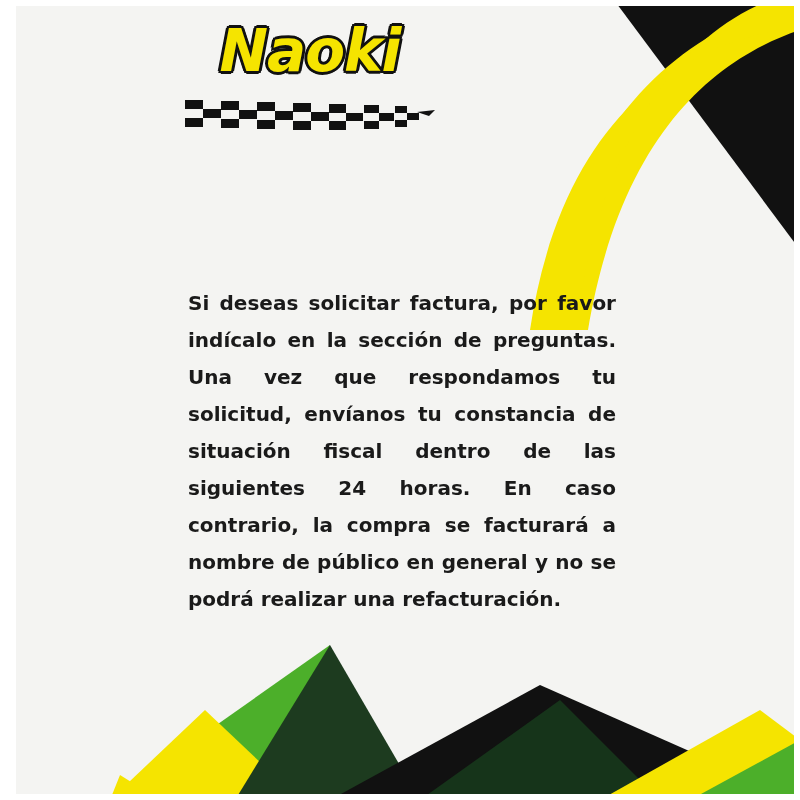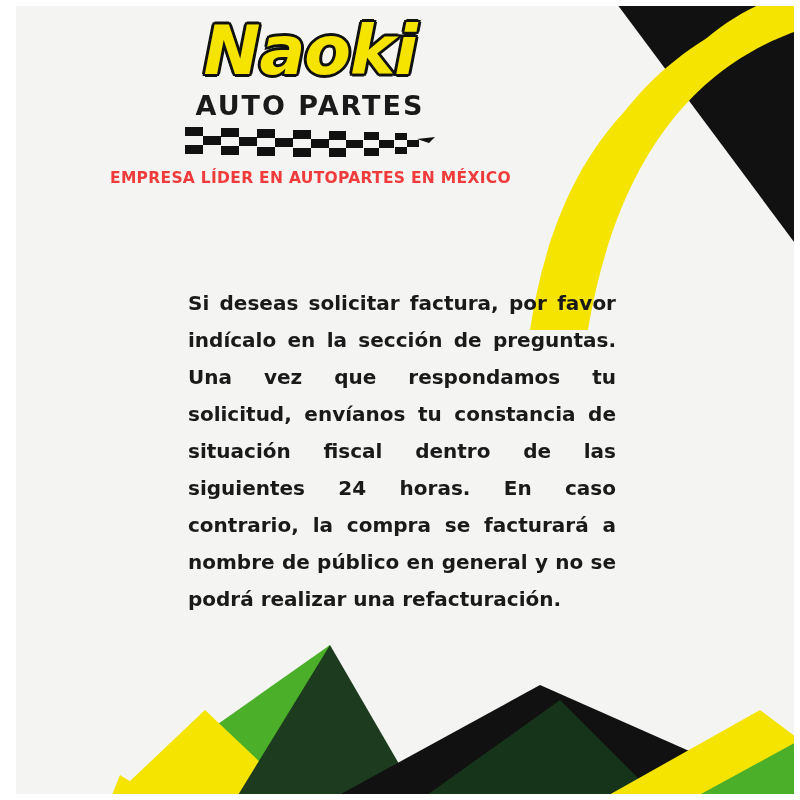--- a/index.html
+++ b/index.html
@@ -62,21 +62,21 @@
     position: absolute;
     top: 8px;
     left: 110px;
     width: 400px;
     text-align: center;
   }
   .logo-word {
     font-family: "DejaVu Sans", sans-serif;
     font-weight: bold;
     font-style: italic;
-    font-size: 68px;
+    font-size: 58px;
     line-height: 86px;
     color: #f5e400;
     letter-spacing: -1px;
     -webkit-text-stroke: 4px #111111;
     paint-order: stroke fill;
     margin: 0;
     text-shadow:
       3px 0 0 #111, -3px 0 0 #111, 0 3px 0 #111, 0 -3px 0 #111,
       2px 2px 0 #111, -2px 2px 0 #111, 2px -2px 0 #111, -2px -2px 0 #111;
   }
@@ -142,21 +142,20 @@
 
   <div class="shape tr-black"></div>
 
   <svg class="shape tr-yellow" viewBox="0 0 330 330" width="330" height="330">
     <path d="M330,0 L330,30 C240,60 150,140 118,330 L70,330 C100,120 210,30 330,0 Z" fill="#f5e400"></path>
     <path d="M330,28 L330,0 L300,0 C200,40 130,150 105,330 L60,330 C90,130 200,40 330,28 Z" fill="#f5e400"></path>
   </svg>
 
   <div class="logo-block">
     <div class="logo-word">Naoki</div>
-    <div class="logo-sub">AUTO PARTES</div>
 
     <div class="checker-wrap">
       <svg width="250" height="34" viewBox="0 0 250 34">
         <g>
 
           <g transform="translate(0,2)">
             <rect x="0" y="0" width="18" height="9" fill="#111"></rect>
             <rect x="36" y="1" width="18" height="9" fill="#111"></rect>
             <rect x="72" y="2" width="18" height="9" fill="#111"></rect>
             <rect x="108" y="3" width="18" height="9" fill="#111"></rect>
@@ -178,21 +177,20 @@
             <rect x="108" y="21" width="18" height="9" fill="#111"></rect>
             <rect x="144" y="21" width="17" height="9" fill="#111"></rect>
             <rect x="179" y="21" width="15" height="8" fill="#111"></rect>
             <rect x="210" y="20" width="12" height="7" fill="#111"></rect>
           </g>
           <path d="M232,14 L250,12 L244,18 Z" fill="#111"></path>
         </g>
       </svg>
     </div>
 
-    <div class="tagline">EMPRESA LÍDER  EN AUTOPARTES EN MÉXICO</div>
   </div>
 
 
   <div class="body-text">Si deseas solicitar factura, por favor indícalo en la sección de preguntas. Una vez que respondamos tu solicitud, envíanos tu constancia de situación fiscal dentro de las siguientes 24 horas. En caso contrario, la compra se facturará a nombre de público en general y no se podrá realizar una refacturación.</div>
 
   <svg class="shape bottom-art" viewBox="0 0 800 210" width="800" height="210">
 
     <polygon points="110,210 330,55 330,210" fill="#4caf2a"></polygon>
 
     <polygon points="110,210 205,120 300,210" fill="#f5e400"></polygon>

